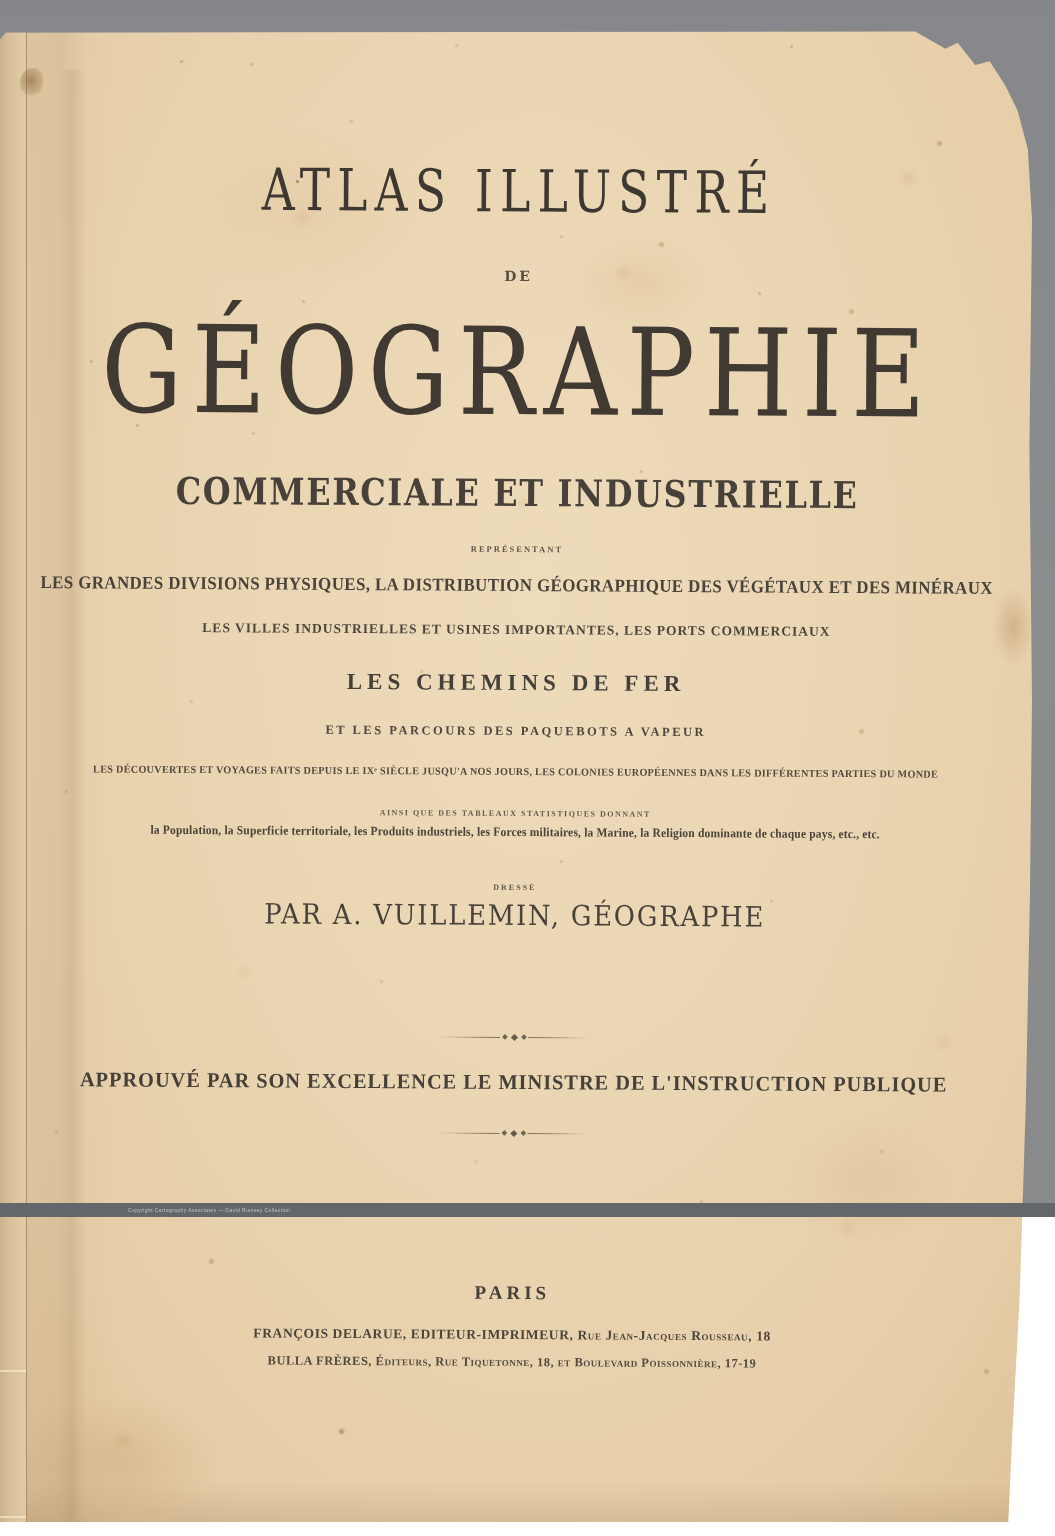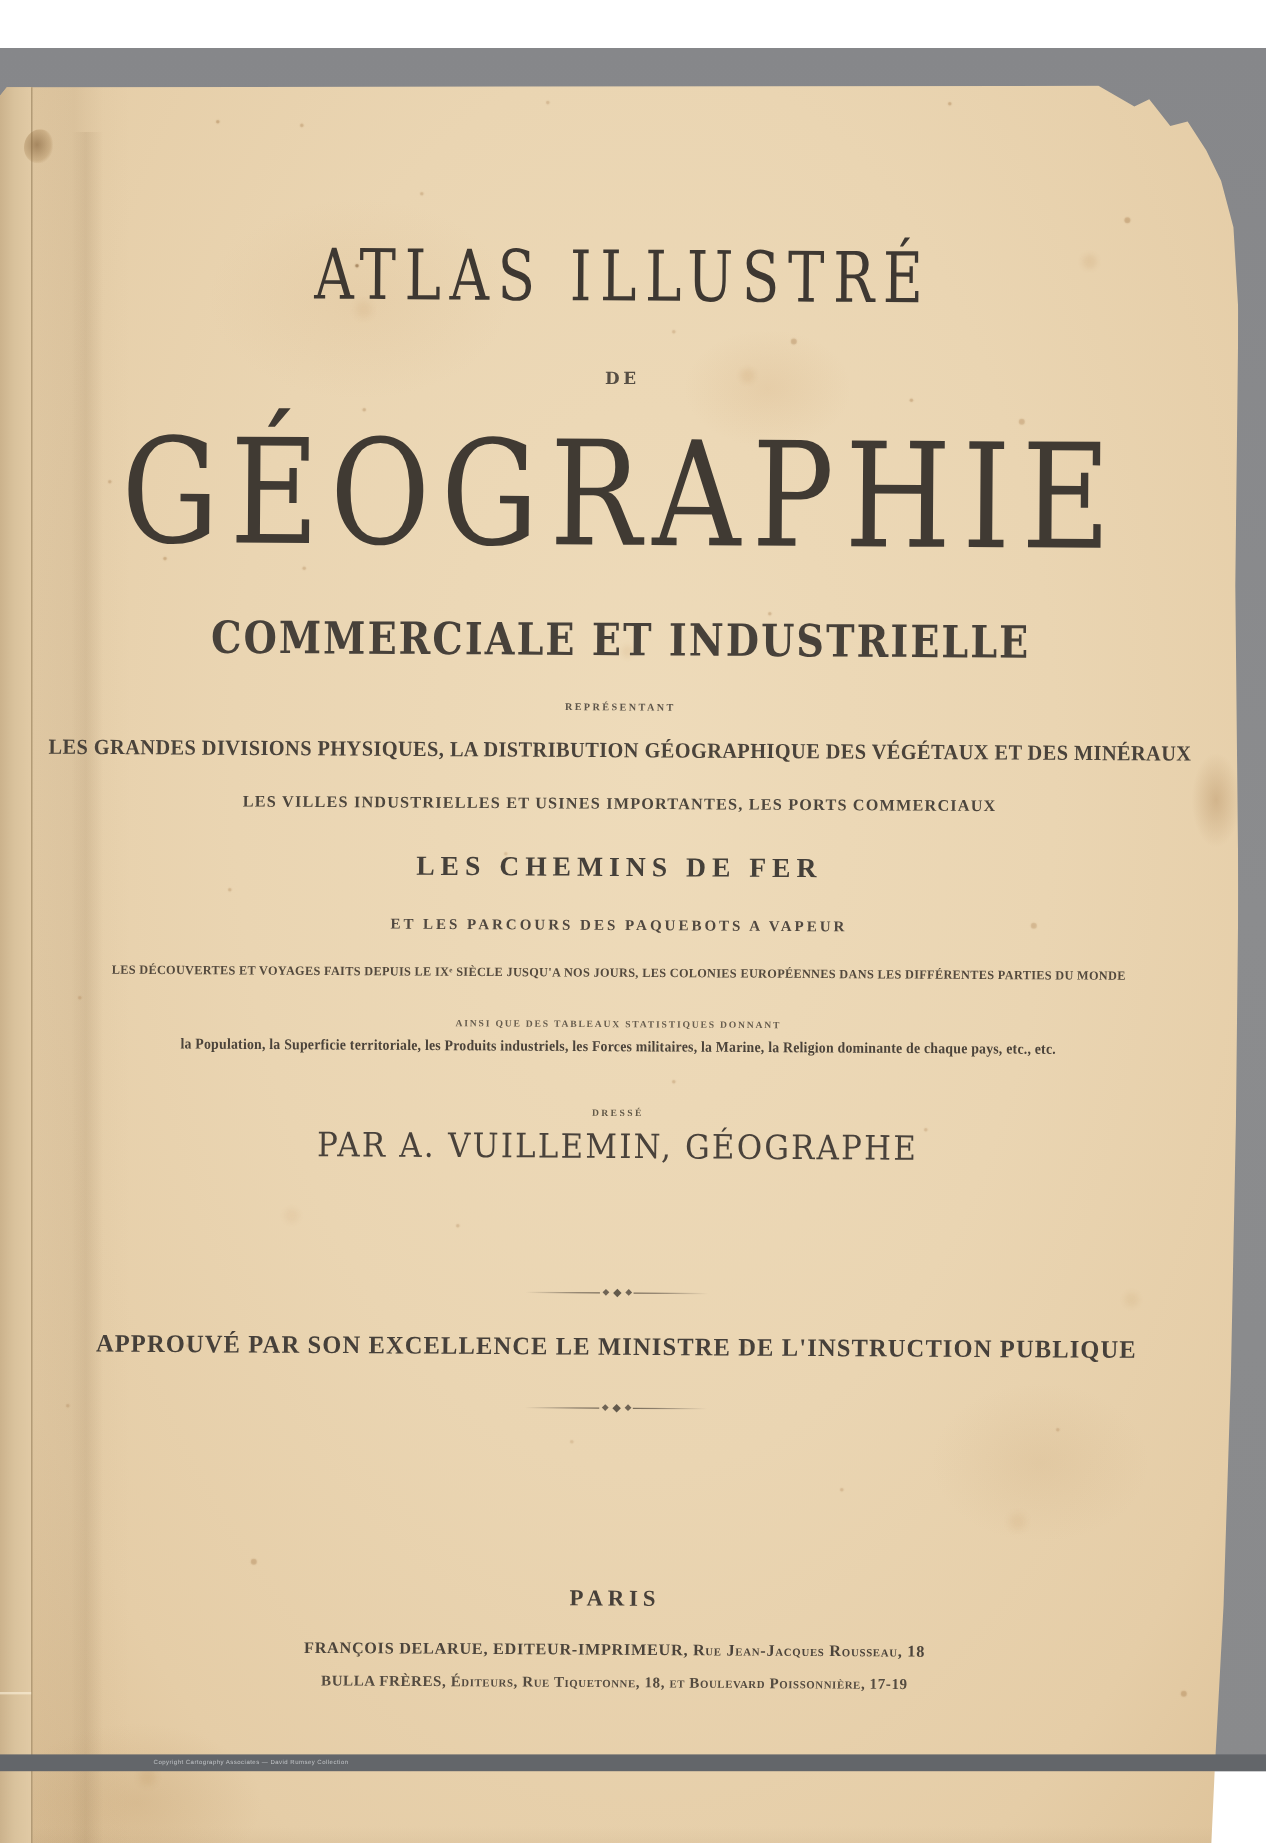--- a/index.html
+++ b/index.html
@@ -1,23 +1,22 @@
 <!DOCTYPE html>
 <html><head>
 <meta charset="utf-8">
 <style>
   html,body{margin:0;padding:0;}
   body{
     width:1055px;height:1536px;overflow:hidden;
     font-family:"DejaVu Serif", serif;
   }
   .scan-bg{
-    position:relative;width:1055px;height:1436px;
+    position:relative;width:1055px;height:1217px;
     background:linear-gradient(180deg,#86878a 0%,#8b8c8e 50%,#898a8c 100%);
-    margin-top:40px;
   }
   
   .page{
     position:absolute;left:0;top:30px;width:1032px;height:1492px;
     background:
       radial-gradient(ellipse 180px 120px at 29% 12%, rgba(205,165,115,.14), transparent 70%),
       radial-gradient(ellipse 100px 70px at 62% 17%, rgba(195,145,90,.14), transparent 70%),
       radial-gradient(ellipse 30px 58px at 98.2% 40%, rgba(160,115,65,.30), transparent 68%),
       radial-gradient(ellipse 150px 95px at 11% 96%, rgba(175,135,85,.20), transparent 70%),
       radial-gradient(ellipse 130px 95px at 84% 77%, rgba(185,145,95,.13), transparent 70%),

